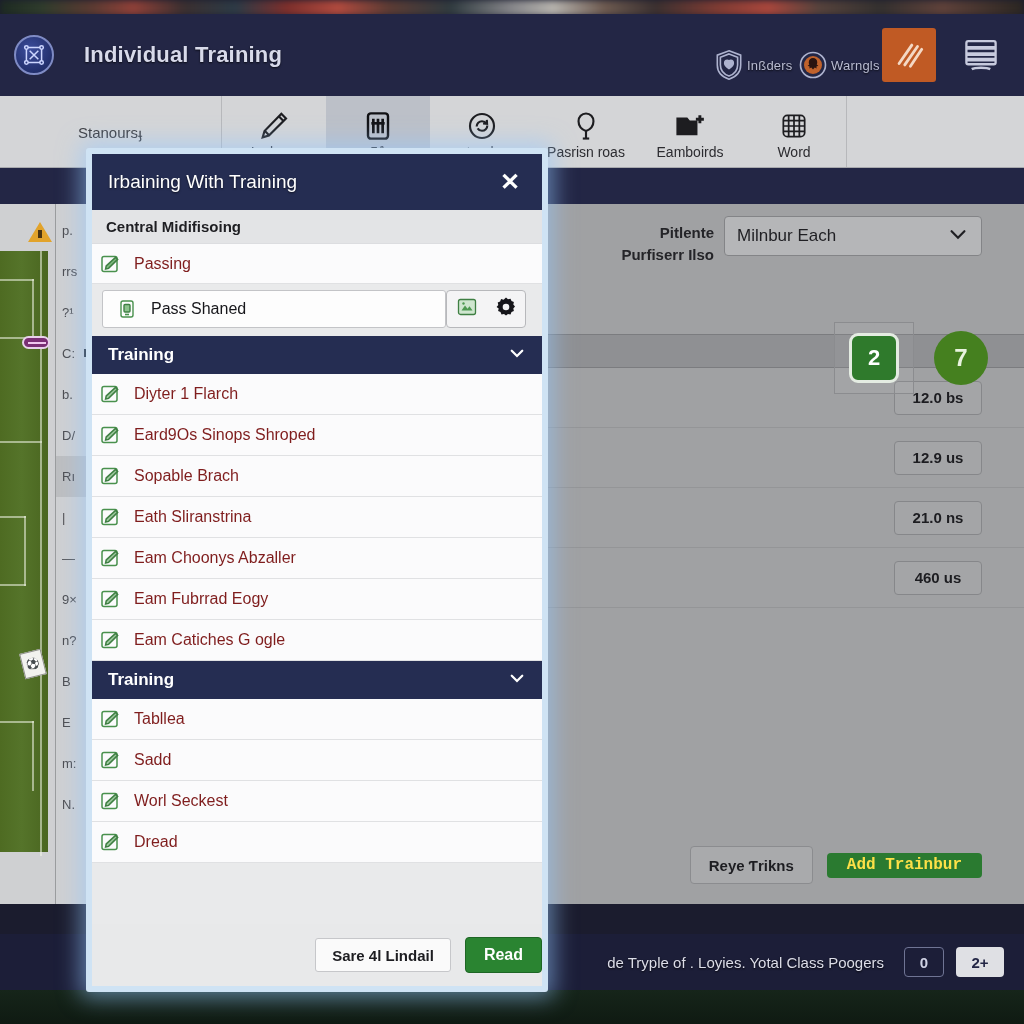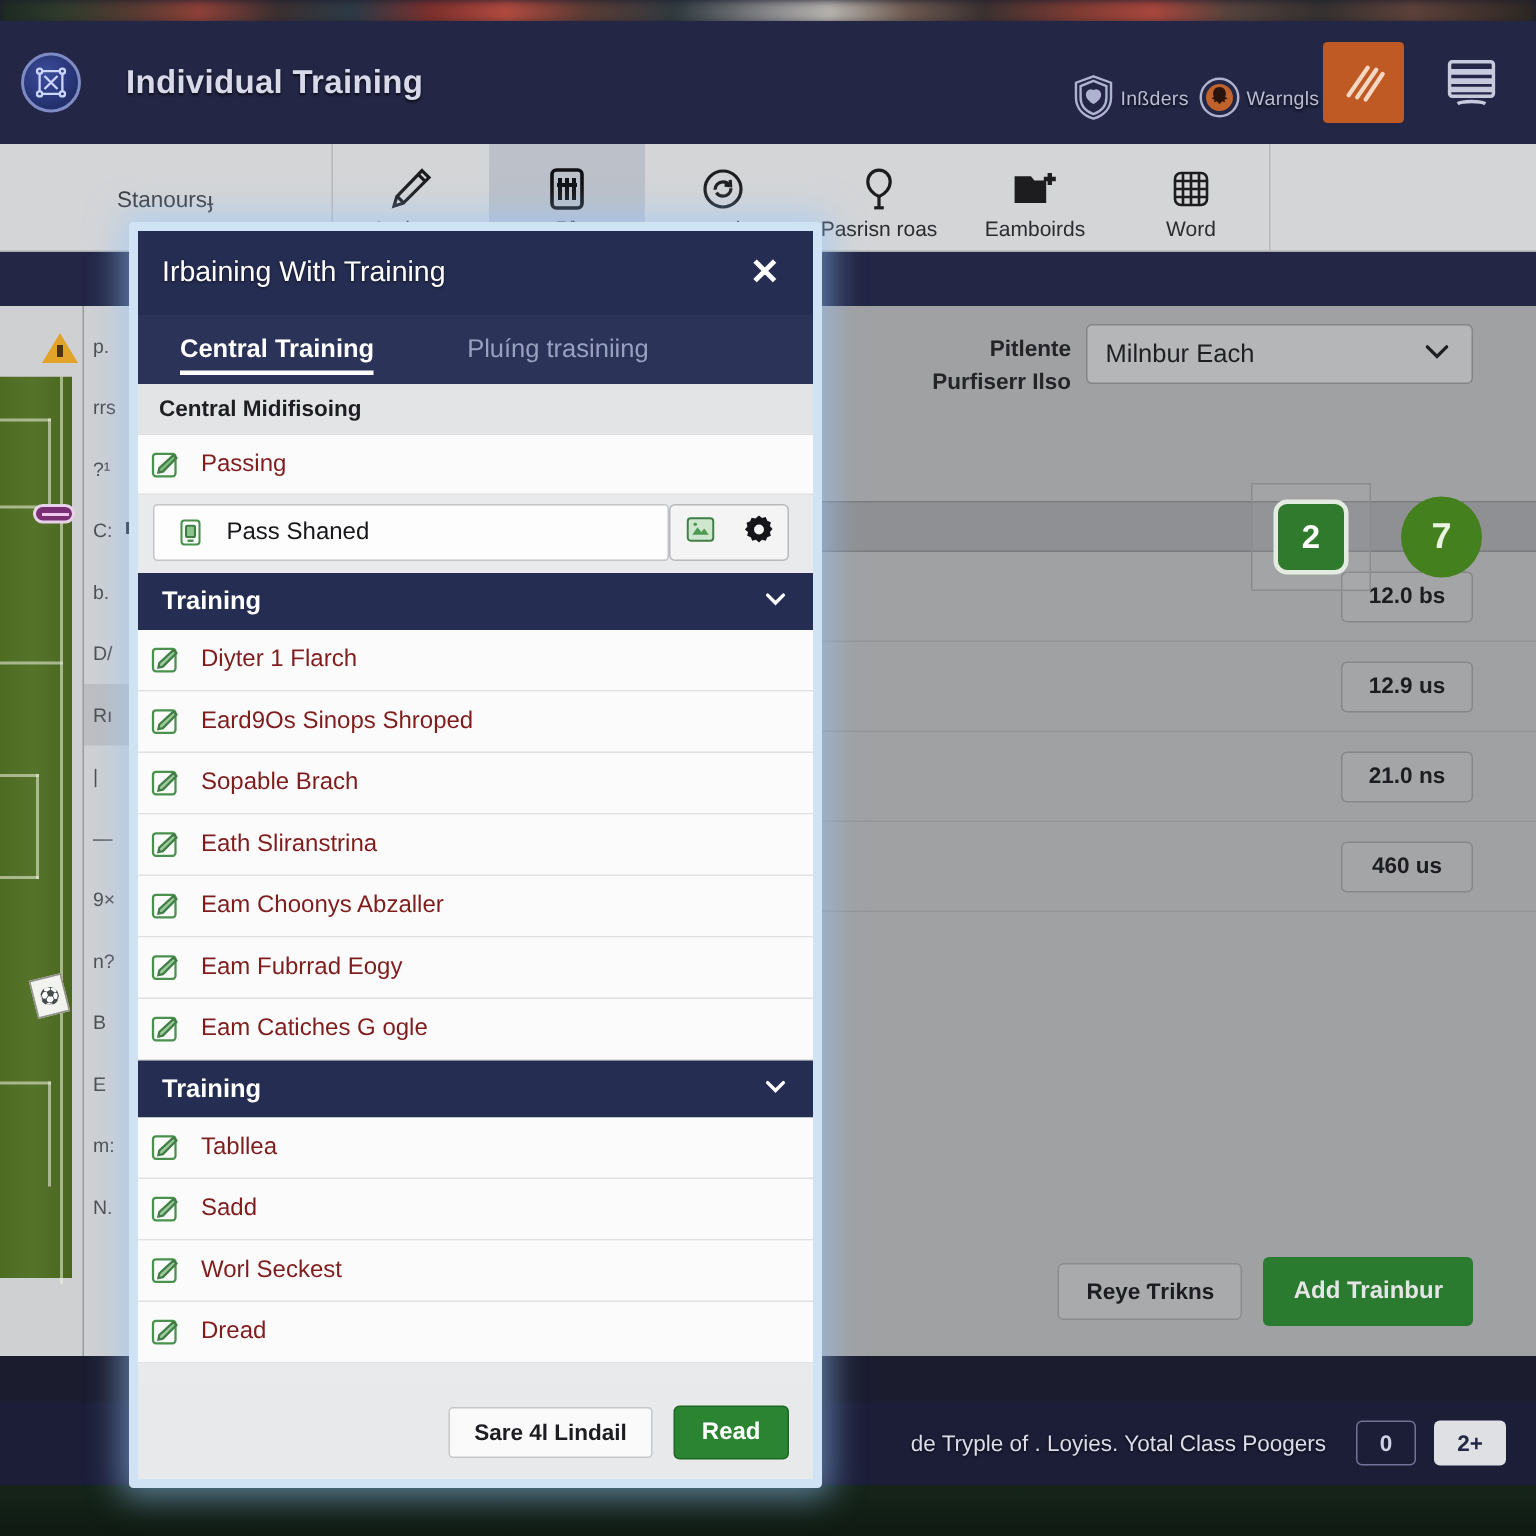--- a/index.html
+++ b/index.html
@@ -236,23 +236,23 @@
     display:flex; align-items:center; gap: 14px;
   }
   .btn-ghost {
     height: 38px; padding: 0 18px;
     border: 1px solid #8b8c8f; border-radius: 4px;
     background: rgba(255,255,255,.10);
     font-size: 15px; color: #1d1d21; font-weight: bold;
     display:flex;align-items:center;cursor:pointer;
   }
   .btn-green {
-    height: 46px; padding: 0 20px; border: none; border-radius: 4px;
-    background: #2a7a30; color: #e5e5e5; font-size: 16px; font-weight: bold;
-    display:flex;align-items:center;cursor:pointer;
+    height: 25px; padding: 0 20px; border: none; border-radius: 4px;
+    background: #2a7a30; color: #fde047; font-size: 16px; font-weight: bold;
+    display:flex;align-items:center;cursor:pointer;font-family:Liberation Mono, monospace;
   }
 
   
   .status-bar {
     position:absolute; left:0; bottom: 34px; width: 1024px; height: 56px;
     background: #1c1e38;
     display:flex; align-items:center; justify-content: flex-end;
     padding-right: 20px; gap: 12px;
   }
   .status-text {
@@ -354,21 +354,21 @@
     height: 38px; background: #252d52; color: #fff;
     display:flex; align-items:center; justify-content: space-between;
     padding: 0 16px 0 16px; font-size: 17px; font-weight: bold;
     cursor: pointer;
   }
   .group-head .chev svg { width: 18px; height: 18px; }
 
   .modal-foot {
     height: 62px; background: #e8e9ea;
     display:flex; align-items:center; justify-content: flex-end;
-    gap: 14px; padding-right: 16px;
+    gap: 14px; 
     flex: 0 0 auto;
     text-align: right;
   }
   .mbtn-light {
     height: 34px; padding: 0 16px; background: #fafafa;
     border: 1px solid #c6c7ca; border-radius: 3px;
     font-size: 15px; font-weight: bold; color: #1d1d21;
     display:flex;align-items:center;cursor:pointer;
   }
   .mbtn-green {
@@ -625,28 +625,20 @@
   <div class="bottom-shade"></div>
 
   <div class="modal-glow"></div>
   <div class="modal">
 
     <div class="modal-head">
       <div class="modal-title">Irbaining With Training</div>
       <div class="modal-close">✕</div>
     </div>
 
-    <div class="modal-tabs">
-      <div class="mtab active">
-        <span>Central Training</span>
-      </div>
-      <div class="mtab">
-        <span>Pluíng trasiniing</span>
-      </div>
-    </div>
 
     <div class="modal-body">
 
       <div class="sub-label">Central Midifisoing</div>
 
       <div class="row-item first">
         <span class="ic-check">
           <svg viewBox="0 0 20 20" fill="none" stroke="#49914d" stroke-width="1.5">
             <rect x="2" y="2.5" width="15" height="15" rx="2"></rect>
             <path d="M15.6 3.4 17.6 5.4 8.6 14.4 5.6 15l.6-3z" fill="#7fba7f" stroke="#3f7f43"></path>

